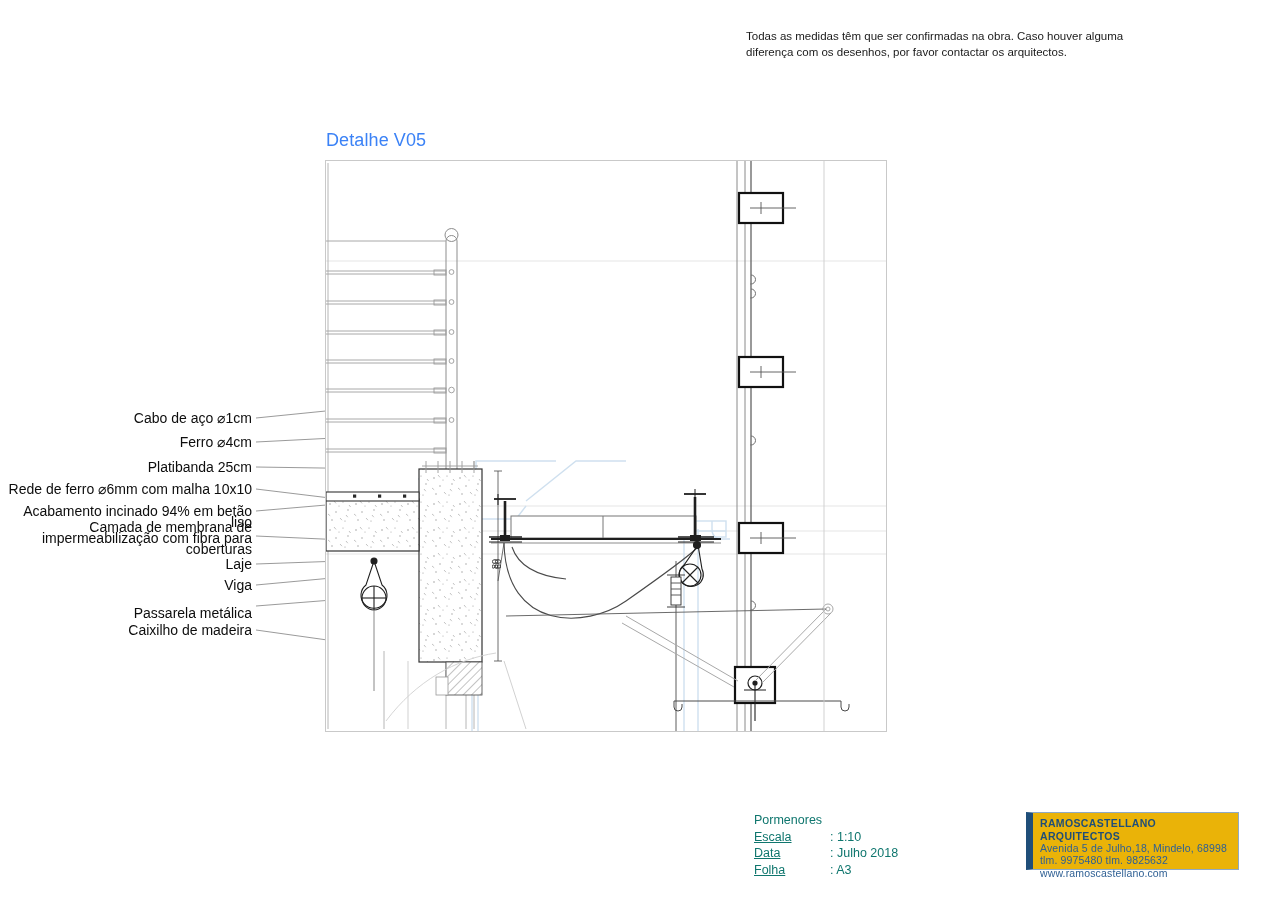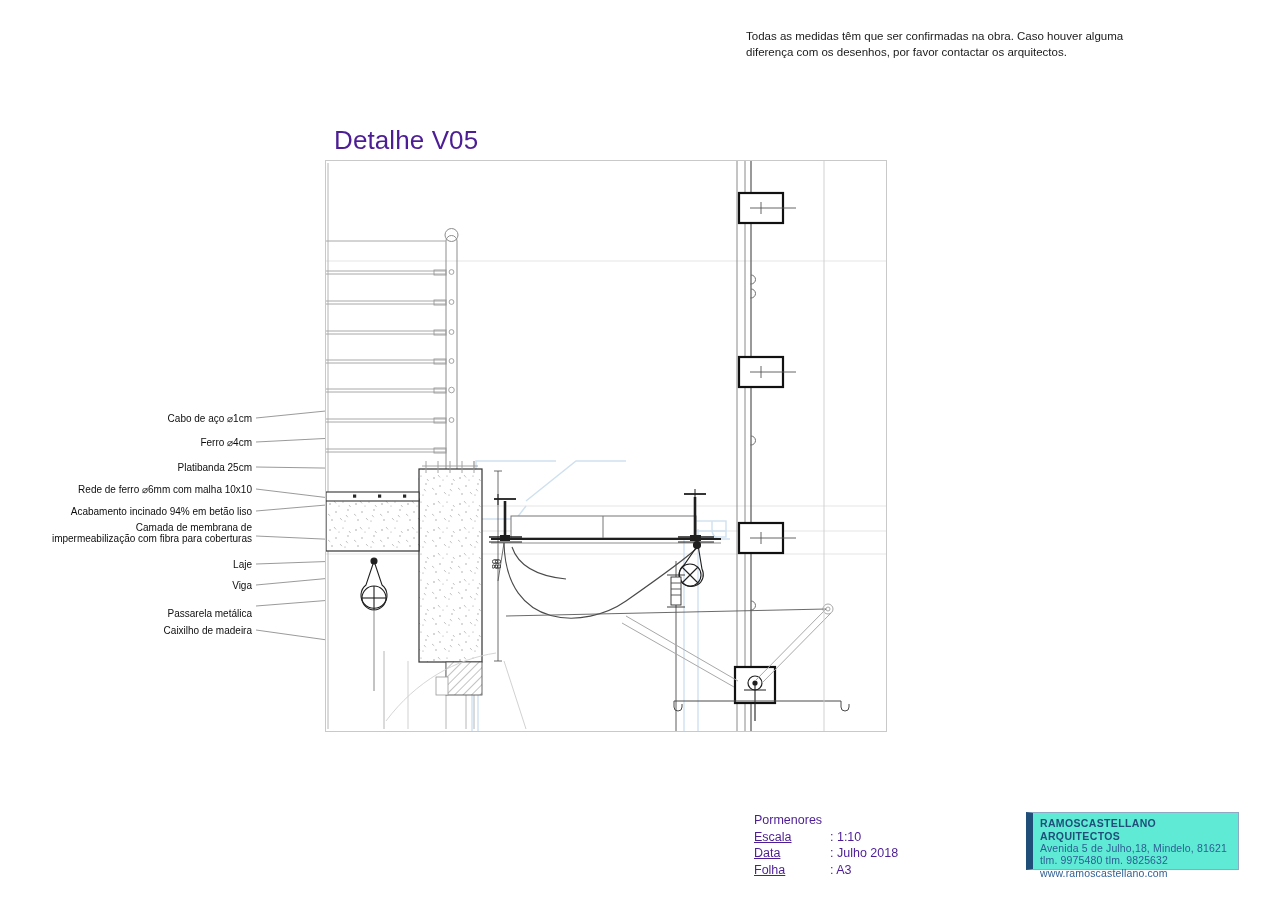--- a/index.html
+++ b/index.html
@@ -28,25 +28,24 @@
     line-height: 16px;
     color: #1a1a1a;
     white-space: pre-line;
   }
 
   
   #drawing-title {
     position: absolute;
     left: 326px;
     top: 128px;
-    font-size: 26px;
+    font-size: 18px;
     line-height: 24px;
-    color: #4c1d95;
+    color: #3b82f6;
     letter-spacing: 0.1px;
-    margin-left: 8px;
   }
 
   
   #drawing-viewport {
     position: absolute;
     left: 325px;
     top: 160px;
     width: 562px;
     height: 572px;
     border: 1px solid #c9c9c9;
@@ -63,21 +62,21 @@
     top: 0px;
     width: 255px;
   }
   .annotation-label {
     position: absolute;
     right: 0;
     width: 255px;
     text-align: right;
     padding-right: 3px;
     box-sizing: border-box;
-    font-size: 10px;
+    font-size: 14px;
     line-height: 11px;
     color: #0d0d0d;
     white-space: pre-line;
   }
 
   
   #leader-layer {
     position: absolute;
     left: 0;
     top: 0;
@@ -86,42 +85,42 @@
     pointer-events: none;
   }
 
   
   #title-block {
     position: absolute;
     left: 754px;
     top: 812px;
     font-size: 12.5px;
     line-height: 16.6px;
-    color: #4c1d95;
+    color: #0f766e;
   }
   #title-block .tb-heading { display: block; }
   #title-block .tb-row { display: block; position: relative; }
   #title-block .tb-key {
     display: inline-block;
     width: 76px;
     text-decoration: underline;
   }
   #title-block .tb-val { display: inline-block; }
 
   
   #logo-block {
     position: absolute;
     left: 1026px;
     top: 812px;
     width: 213px;
     height: 58px;
     box-sizing: border-box;
     border: 1px solid #8fa9c4;
     border-left: 7px solid #1f4e79;
-    background: #5eead4;
+    background: #eab308;
     padding: 4px 0 0 7px;
   }
   #logo-block .logo-name {
     display: block;
     font-size: 10.5px;
     font-weight: bold;
     letter-spacing: 0.35px;
     line-height: 12.5px;
     color: #1f4e79;
   }
@@ -444,16 +443,16 @@
   <span class="tb-row">
     <span class="tb-key">Data</span><span class="tb-val">: Julho 2018</span>
   </span>
   <span class="tb-row">
     <span class="tb-key">Folha</span><span class="tb-val">: A3</span>
   </span>
 </div>
 
 <div id="logo-block">
   <span class="logo-name">RAMOSCASTELLANO ARQUITECTOS</span>
-  <span class="logo-line">Avenida 5 de Julho,18, Mindelo, 81621</span>
+  <span class="logo-line">Avenida 5 de Julho,18, Mindelo, 68998</span>
   <span class="logo-line">tlm. 9975480 tlm. 9825632</span>
   <span class="logo-line">www.ramoscastellano.com</span>
 </div>
 
 </body></html>

